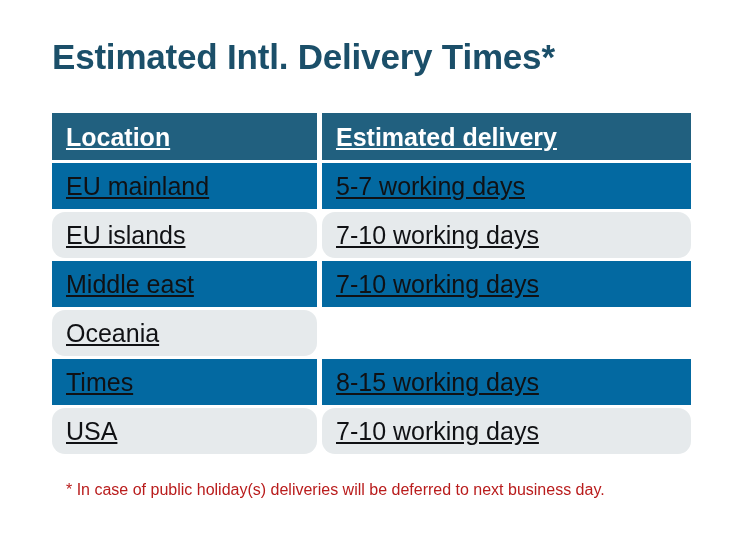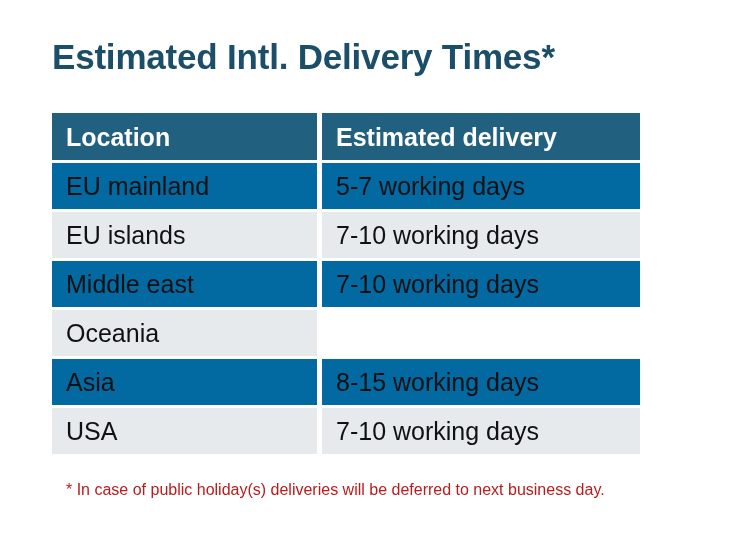--- a/index.html
+++ b/index.html
@@ -51,44 +51,46 @@
     box-sizing: border-box;
     height: 46px;
     display: flex;
     align-items: center;
     padding-left: 14px;
     font-size: 25px;
     line-height: 28px;
     color: #101114;
     white-space: nowrap;
     overflow: hidden;
+    text-decoration: underline;
   }
   .col-loc {
     width: 265px;
     margin-right: 5px;
   }
   .col-est {
-    width: 318px;
+    width: 369px;
   }
 
   
   .row-header .cell {
     background: #21607f;
     color: #ffffff;
     font-weight: bold;
     height: 47px;
     font-size: 25px;
   }
 
   
   .row-dark .cell {
     background: #0369a1;
   }
   .row-light .cell {
     background: #e6eaec;
+    border-radius: 13px;
   }
 
   
   .footnote {
     position: absolute;
     left: 66px;
     top: 480px;
     font-size: 16px;
     line-height: 20px;
     color: #b91c1c;
@@ -122,21 +124,21 @@
     <div class="row row-dark">
       <div class="cell col-loc">Middle east</div>
       <div class="cell col-est">7-10 working days</div>
     </div>
 
     <div class="row row-light">
       <div class="cell col-loc">Oceania</div>
     </div>
 
     <div class="row row-dark">
-      <div class="cell col-loc">Asia</div>
+      <div class="cell col-loc">Times</div>
       <div class="cell col-est">8-15 working days</div>
     </div>
 
     <div class="row row-light">
       <div class="cell col-loc">USA</div>
       <div class="cell col-est">7-10 working days</div>
     </div>
 
   </div>
 

